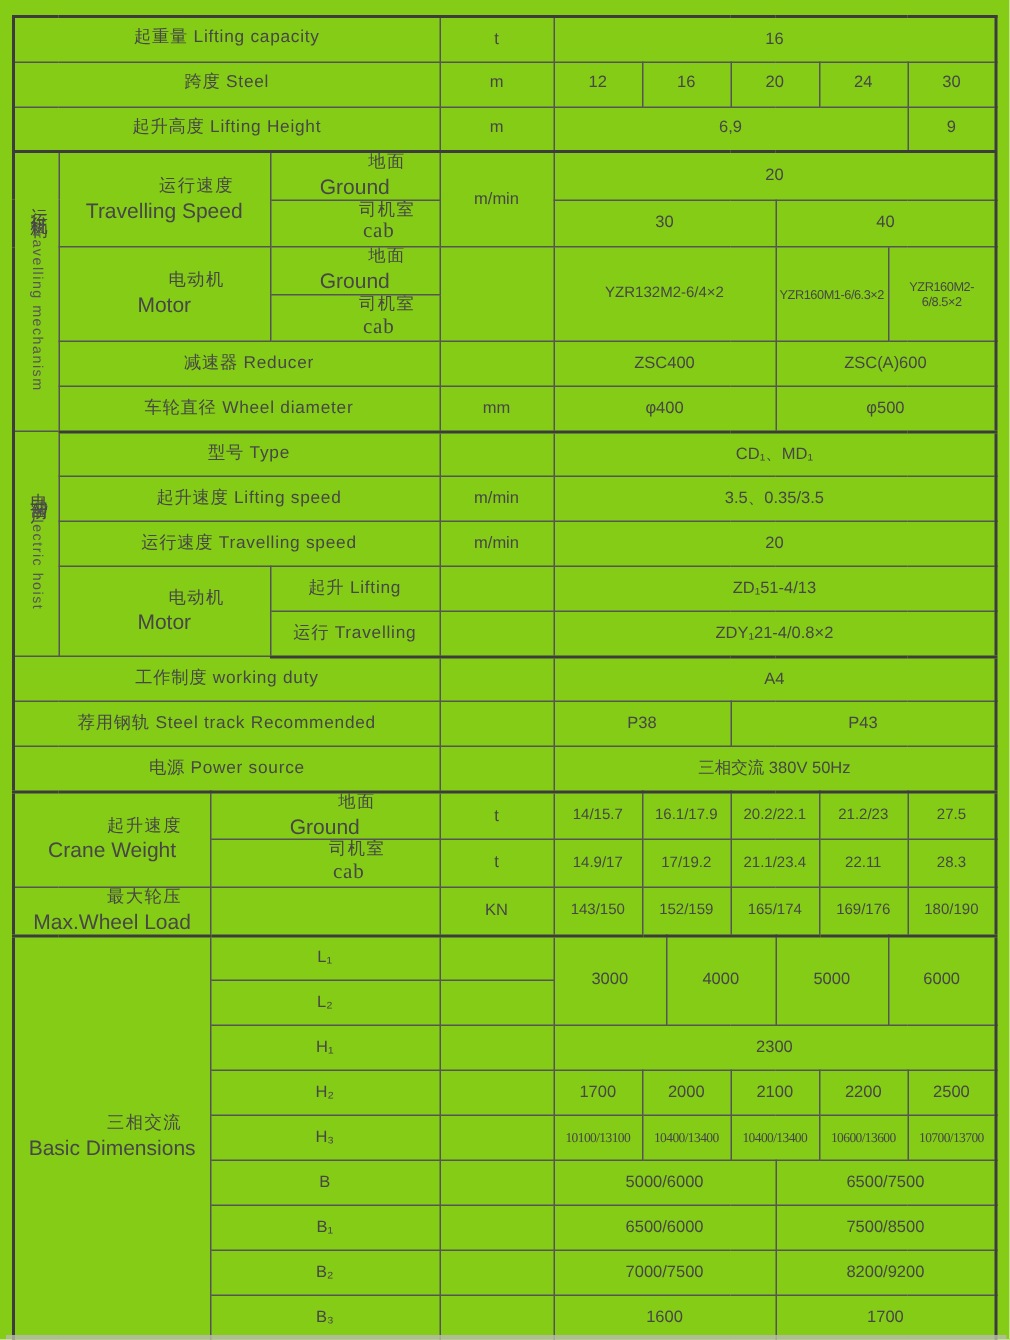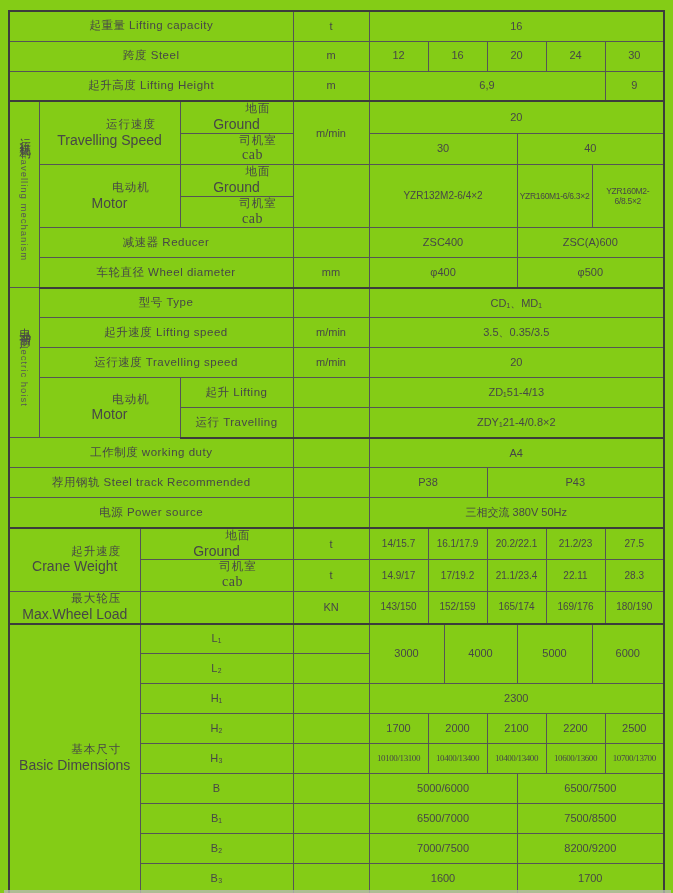--- a/index.html
+++ b/index.html
@@ -233,21 +233,21 @@
   <td class="unit">KN</td>
   <td class="med">143/150</td>
   <td colspan="2" class="med">152/159</td>
   <td colspan="2" class="med">165/174</td>
   <td colspan="2" class="med">169/176</td>
   <td class="med">180/190</td>
 </tr>
 
 <tr>
   <td colspan="2" rowspan="9" class="two">
-    <span class="zh">基本尺寸</span>
+    <span class="zh">三相交流</span>
     <span class="en">Basic Dimensions</span>
   </td>
   <td colspan="2">L₁</td>
   <td class="unit"></td>
   <td colspan="2" rowspan="2">3000</td>
   <td colspan="2" rowspan="2">4000</td>
   <td colspan="2" rowspan="2">5000</td>
   <td colspan="2" rowspan="2">6000</td>
 </tr>
 
@@ -285,21 +285,21 @@
 <tr>
   <td colspan="2">B</td>
   <td class="unit"></td>
   <td colspan="4">5000/6000</td>
   <td colspan="4">6500/7500</td>
 </tr>
 
 <tr>
   <td colspan="2">B₁</td>
   <td class="unit"></td>
-  <td colspan="4">6500/7000</td>
+  <td colspan="4">6500/6000</td>
   <td colspan="4">7500/8500</td>
 </tr>
 
 <tr>
   <td colspan="2">B₂</td>
   <td class="unit"></td>
   <td colspan="4">7000/7500</td>
   <td colspan="4">8200/9200</td>
 </tr>
 

